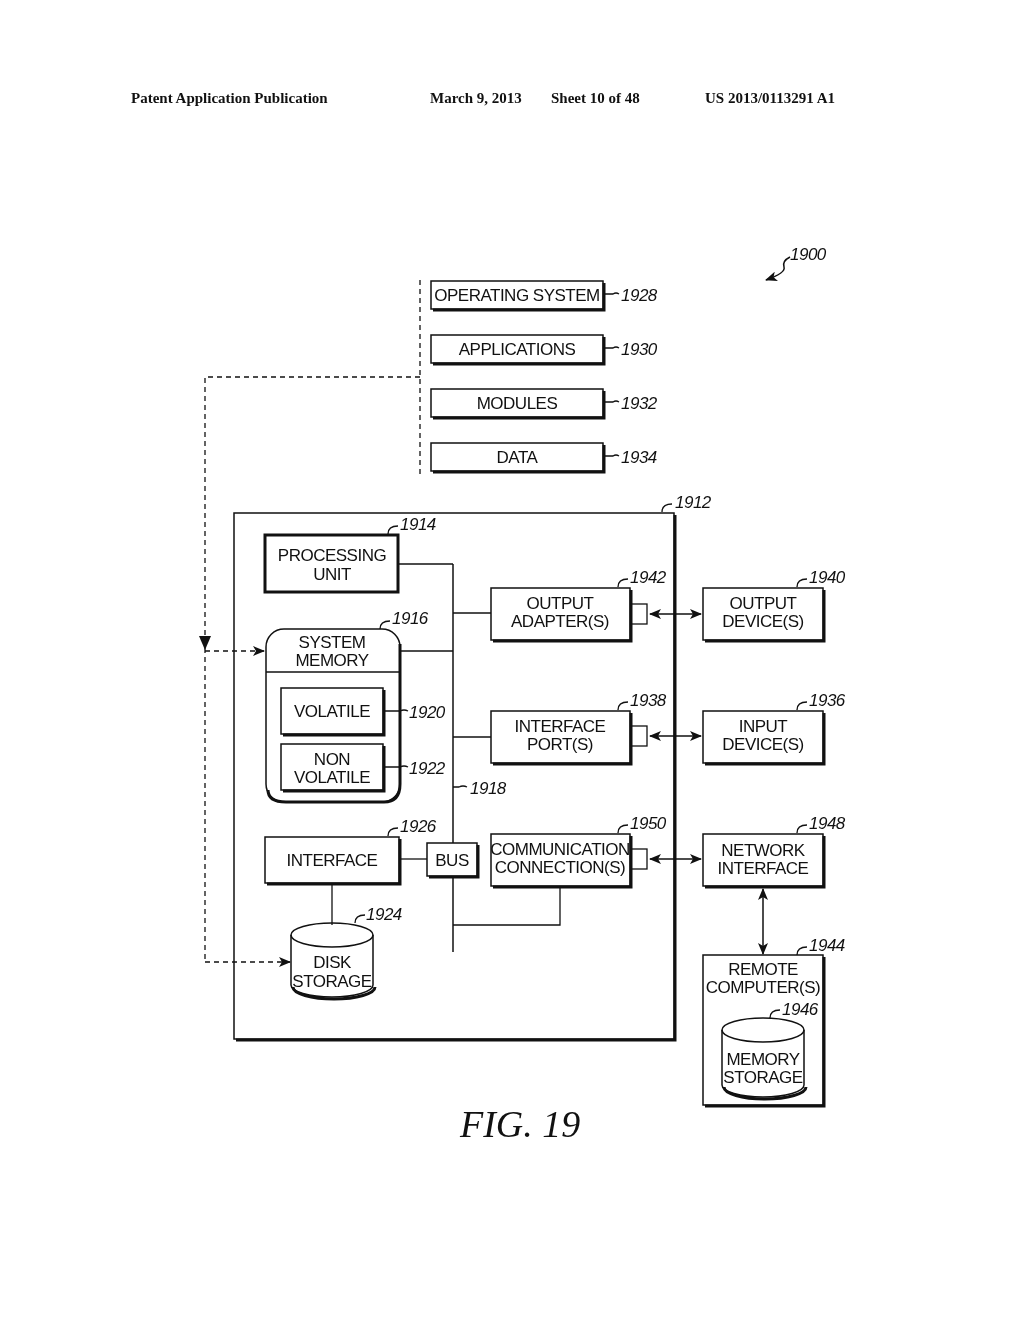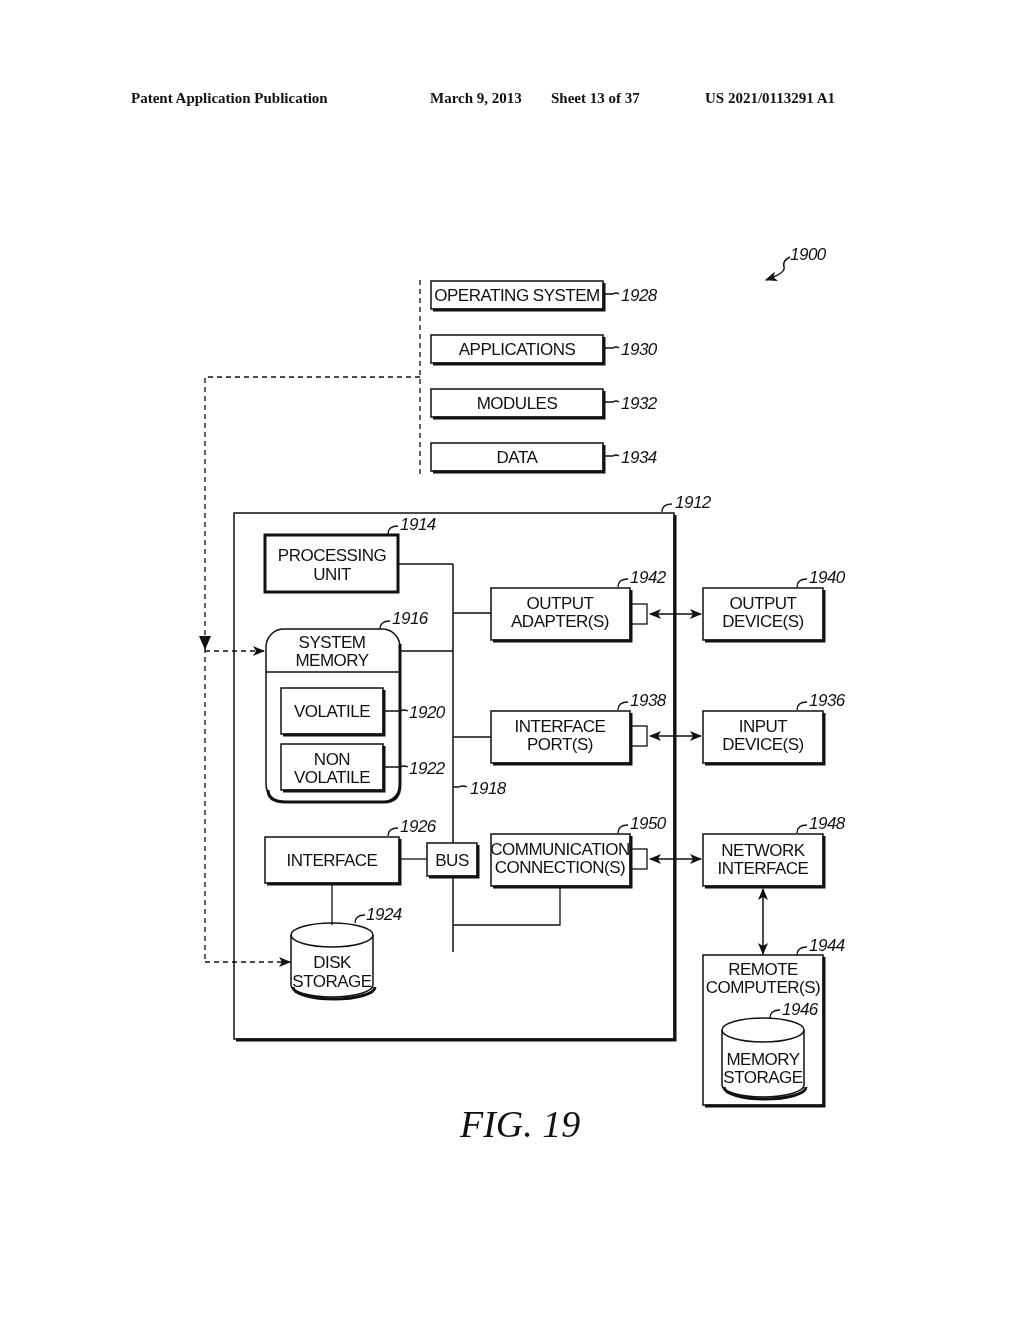--- a/index.html
+++ b/index.html
@@ -8,22 +8,22 @@
   svg { position:absolute; left:0; top:0; }
   .bt { font-family:"Liberation Sans", sans-serif; font-size:17px; fill:#111; text-anchor:middle; letter-spacing:-0.5px; }
   .ref { font-family:"Liberation Sans", sans-serif; font-style:italic; font-size:17px; fill:#111; letter-spacing:-0.5px; }
   .fig { font-family:"Liberation Serif", serif; font-style:italic; font-size:38px; fill:#111; }
 </style>
 </head>
 <body>
 
 <div class="hdr" style="left:131px">Patent Application Publication</div>
 <div class="hdr" style="left:430px">March 9, 2013</div>
-<div class="hdr" style="left:551px">Sheet 13 of 37</div>
-<div class="hdr" style="left:705px">US 2021/0113291 A1</div>
+<div class="hdr" style="left:551px">Sheet 10 of 48</div>
+<div class="hdr" style="left:705px">US 2013/0113291 A1</div>
 
 <svg width="1024" height="1320" viewBox="0 0 1024 1320">
   <defs>
     <marker id="ah" markerWidth="12" markerHeight="10" refX="11" refY="5" orient="auto" markerUnits="userSpaceOnUse">
       <path d="M0,0 L12,5 L0,10 L3,5 Z" fill="#111"></path>
     </marker>
     <marker id="ahs" markerWidth="12" markerHeight="10" refX="1" refY="5" orient="auto" markerUnits="userSpaceOnUse">
       <path d="M12,0 L0,5 L12,10 L9,5 Z" fill="#111"></path>
     </marker>
   </defs>

